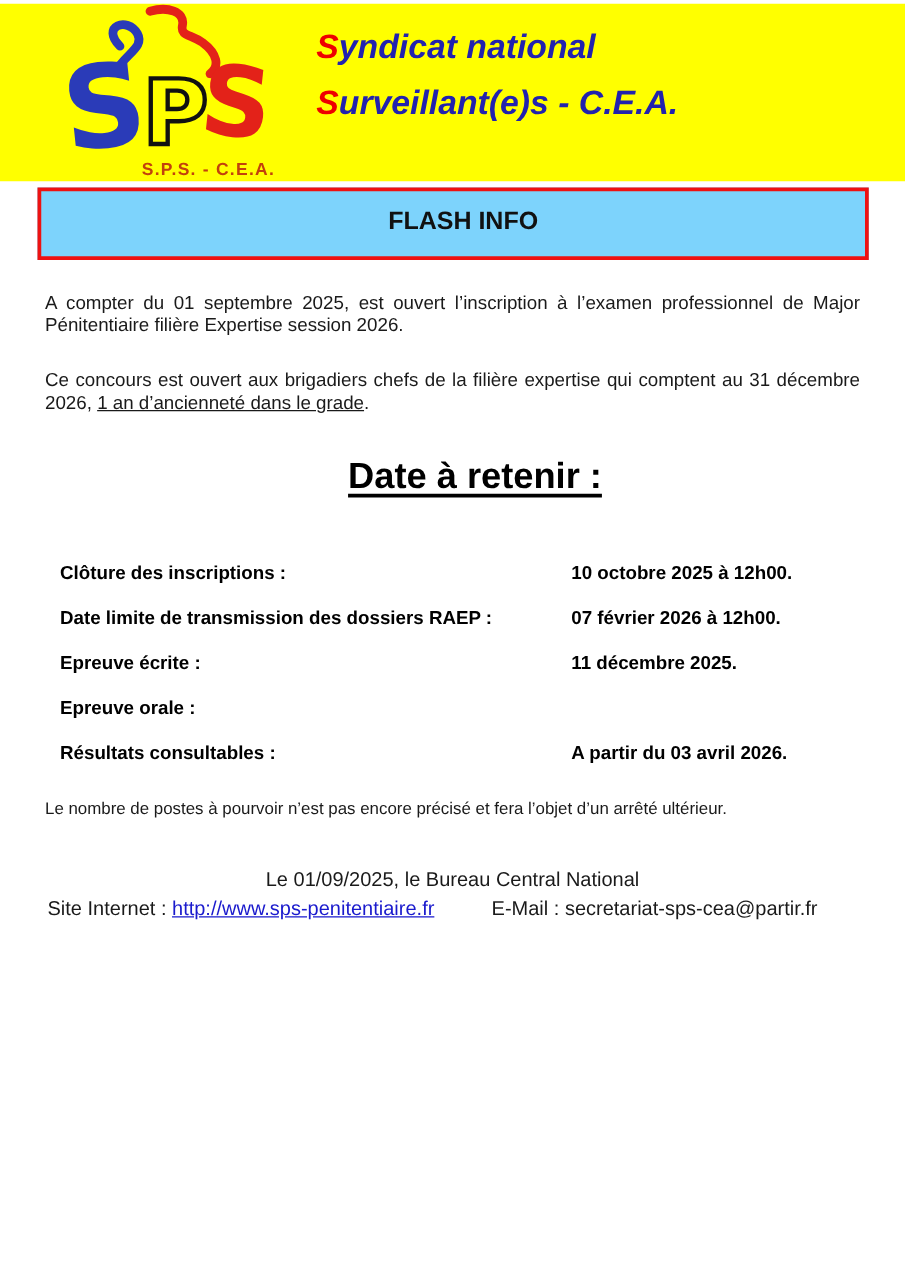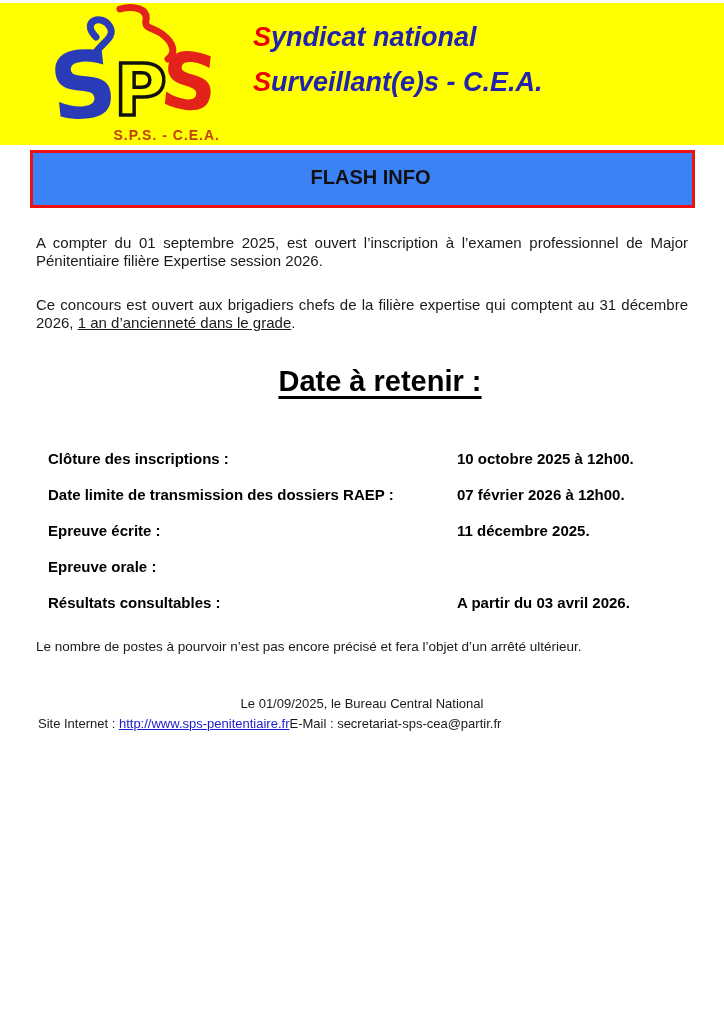--- a/index.html
+++ b/index.html
@@ -19,21 +19,21 @@
     font-weight:bold;font-size:14px;letter-spacing:1px;color:#c2410c;
   }
   .org-title{
     position:absolute;left:253px;top:12px;
     font-weight:bold;font-style:italic;font-size:27px;line-height:45px;
     color:#2222ae;white-space:nowrap;
   }
   .org-title .red-cap{color:#ee0000;}
   
   .flash-box{
-    margin:5px 29px 0 30px;background:#3b82f6;border:3px solid #ee1111;
+    margin:5px 29px 0 30px;background:#7dd3fc;border:3px solid #ee1111;
     text-align:center;padding:13px 4px 16px 20px;
   }
   .flash-line1{font-weight:bold;font-size:20px;color:#111;}
   .flash-line2{font-weight:bold;font-size:24px;color:#111;margin-top:17px;white-space:nowrap;}
   
   .para{
     margin:26px 36px 0 36px;font-size:15px;line-height:18px;
     text-align:justify;color:#1a1a1a;
   }
   .para .u{text-decoration:underline;}
@@ -47,24 +47,24 @@
   }
   
   .date-list{margin:52px 36px 0 36px;}
   .date-row{display:flex;font-weight:bold;font-size:15px;margin-bottom:19px;color:#000;margin-left:12px;}
   .date-label{width:409px;flex:none;}
   .date-value{flex:1;}
   
   .note{
     margin:28px 36px 0 36px;font-size:13.5px;color:#1a1a1a;
   }
-  .footer{margin-top:42px;font-size:13px;color:#1a1a1a;}
+  .footer{margin-top:42px;font-size:16px;color:#1a1a1a;}
   .footer-line1{text-align:center;}
   .footer-line2{
-    display:flex;justify-content:flex-start;
+    display:flex;justify-content:space-between;
     margin:5px 70px 0 38px;
   }
   .link{color:#1a1acd;text-decoration:underline;cursor:pointer;}
 </style>
 </head>
 <body>
 
 <div class="yellow-band">
 
   <div class="logo">

